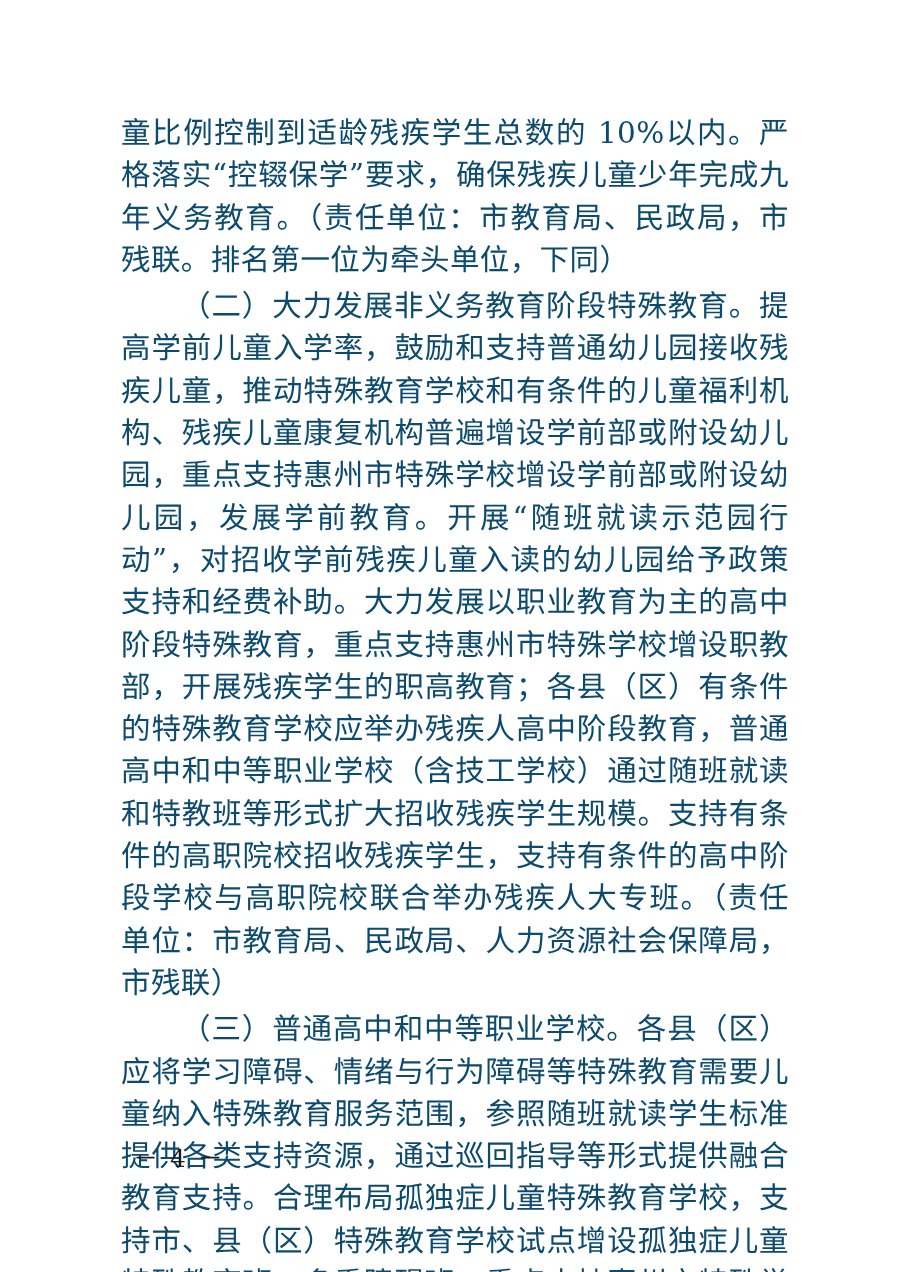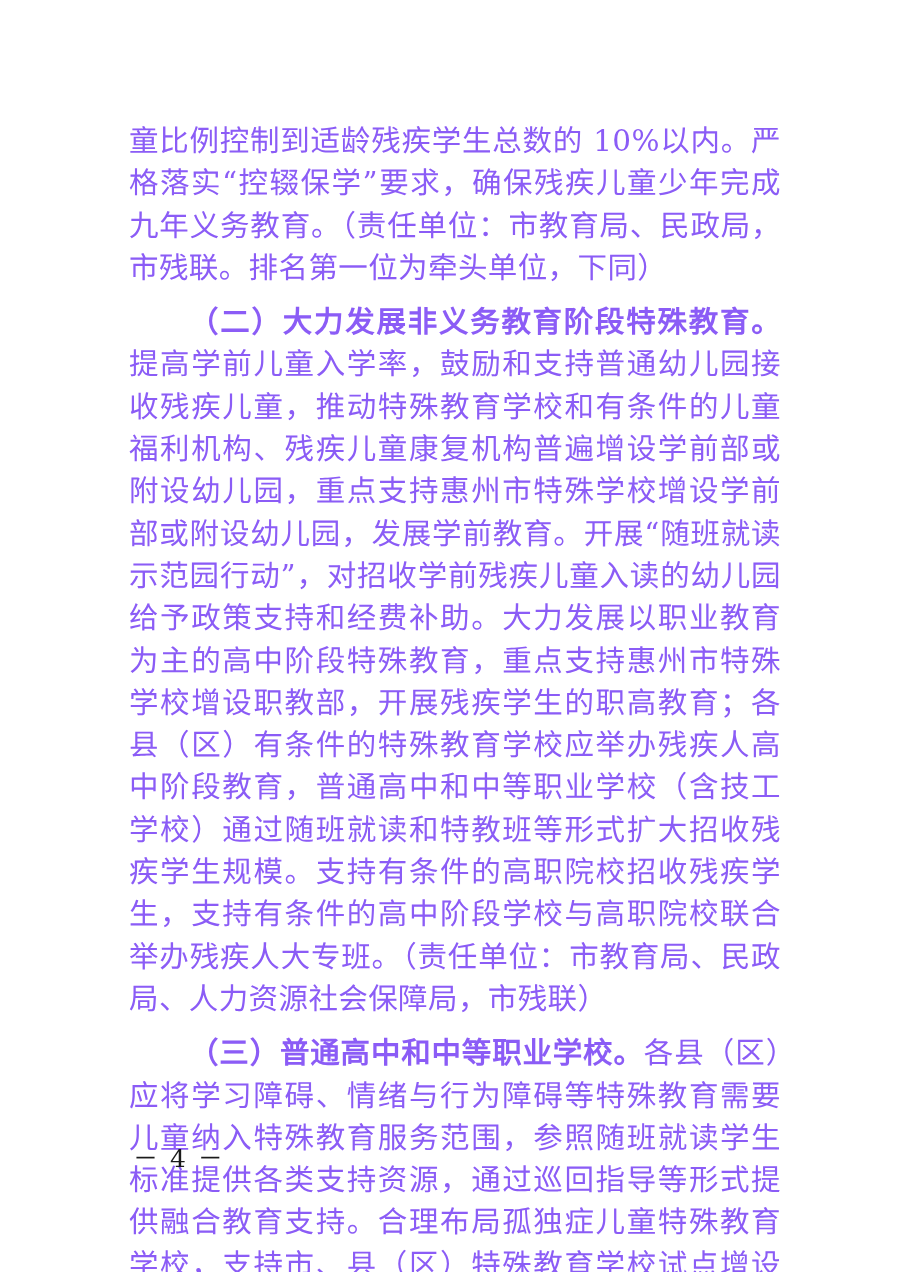--- a/index.html
+++ b/index.html
@@ -25,40 +25,40 @@
 
   
   #text-column {
     position: absolute;
     left: 117px;
     top: 108px;
     width: 676px;
   }
 
   .doc-para {
-    margin: 12px;
+    margin: 4px;
     font-size: 29.5px;
     line-height: 42.3px;
     text-align: justify;
     text-justify: inter-character;
     text-align-last: left;
     letter-spacing: 0.4px;
     word-break: break-all;
-    color: #8b5cf6;
+    color: #0c4a6e;
     font-family: "DejaVu Serif", "Liberation Serif", serif;
   }
 
   .doc-para.indent {
     text-indent: 60px;
   }
 
   
   .lead {
     font-family: "DejaVu Sans", "Liberation Sans", sans-serif;
-    font-weight: 700;
+    font-weight: 400;
     letter-spacing: 0.2px;
   }
 
   
   #page-footer {
     position: absolute;
     left: 0;
     top: 1142px;
     width: 900px;
     height: 40px;

